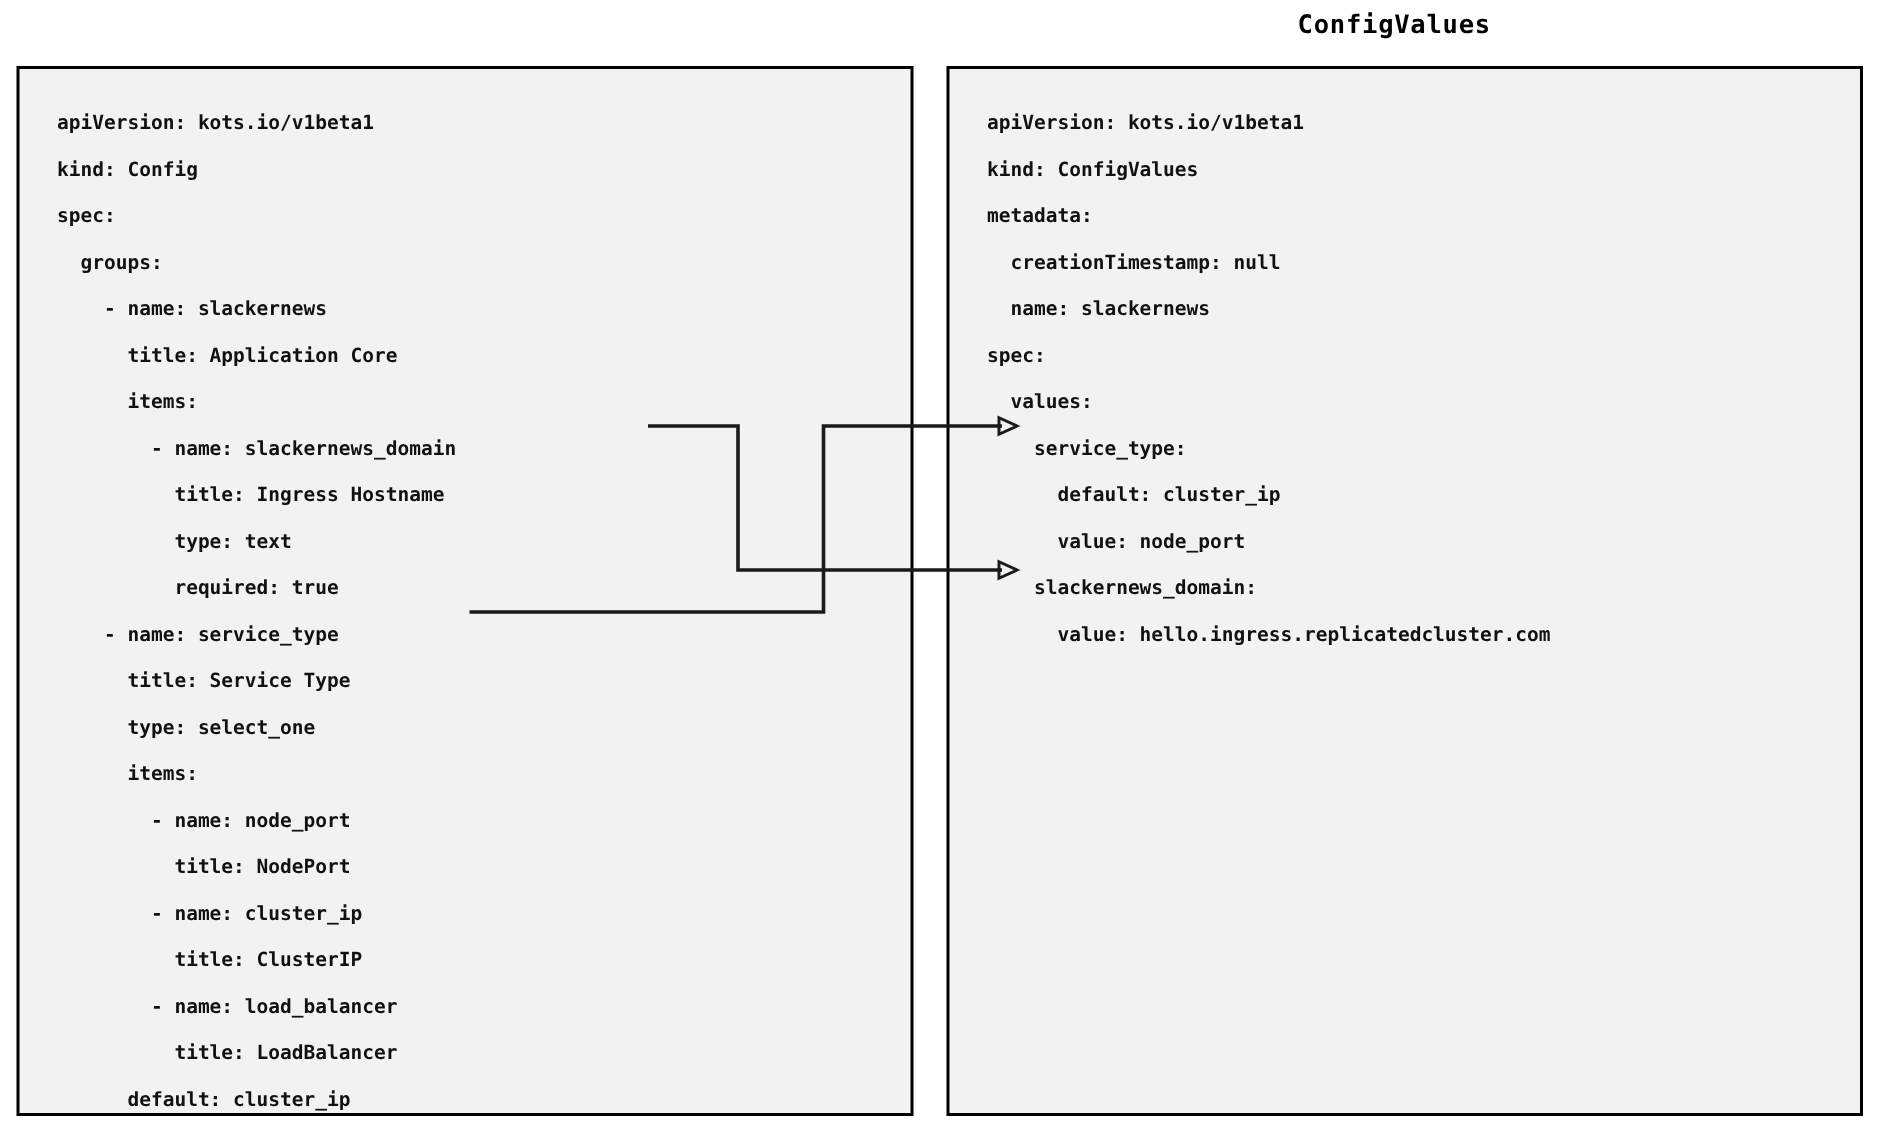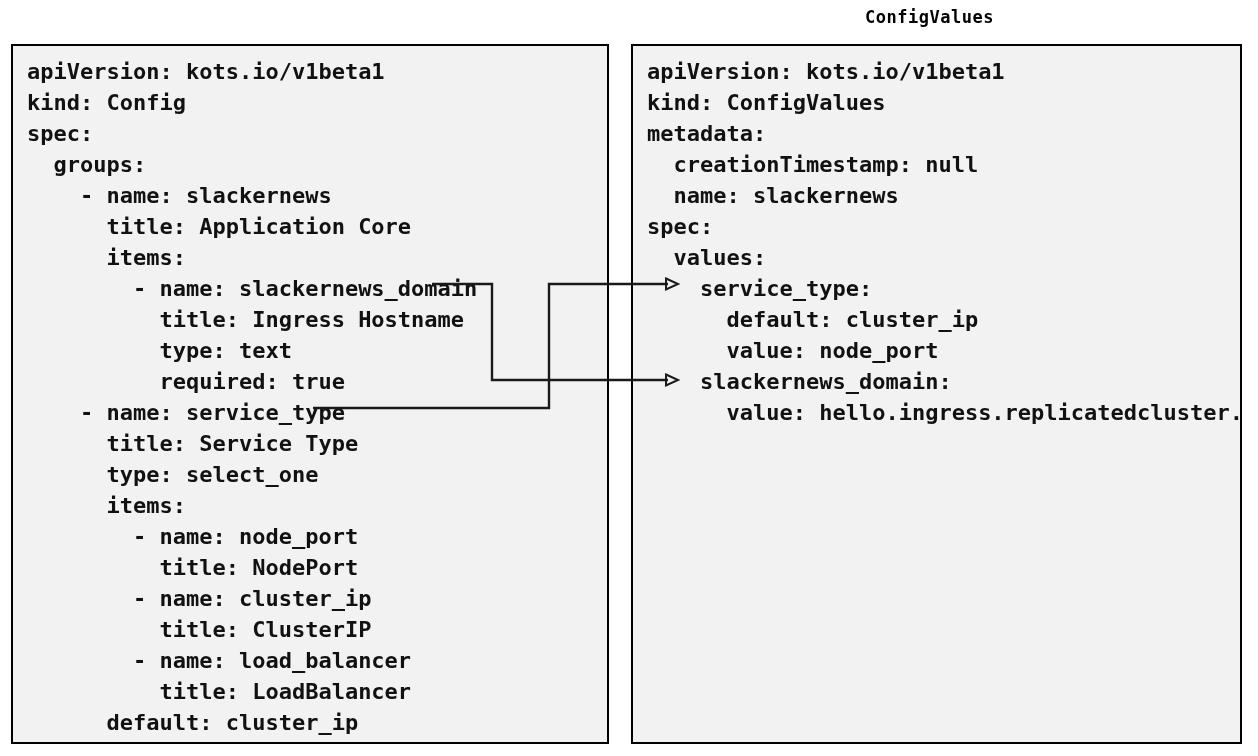--- a/index.html
+++ b/index.html
@@ -51,24 +51,24 @@
     overflow: hidden;
   }
   #panel-config { left: 11px;  width: 598px; }
   #panel-values { left: 631px; width: 611px; }
 
   .code-body {
     position: absolute;
     left: 9px;
     top: 5px;
     right: 2px;
-    margin: 5px;
+    margin: 16px;
     padding: 0;
     font-family: "DejaVu Sans Mono", "Liberation Mono", monospace;
-    font-size: 22px;
+    font-size: 13px;
     font-weight: bold;
     line-height: 31px;
     color: #111111;
     white-space: pre;
     letter-spacing: 0px;
   }
 
   
   #connectors {
     position: absolute;

